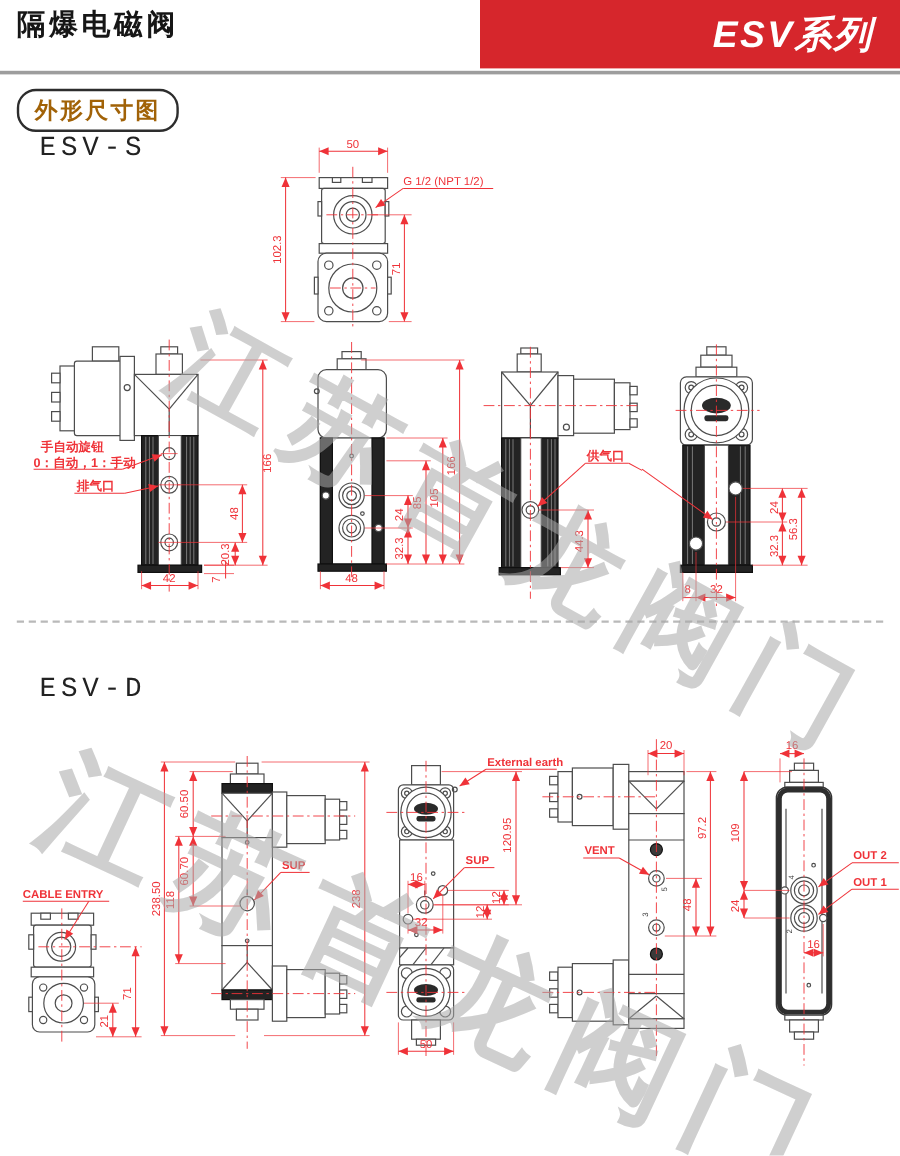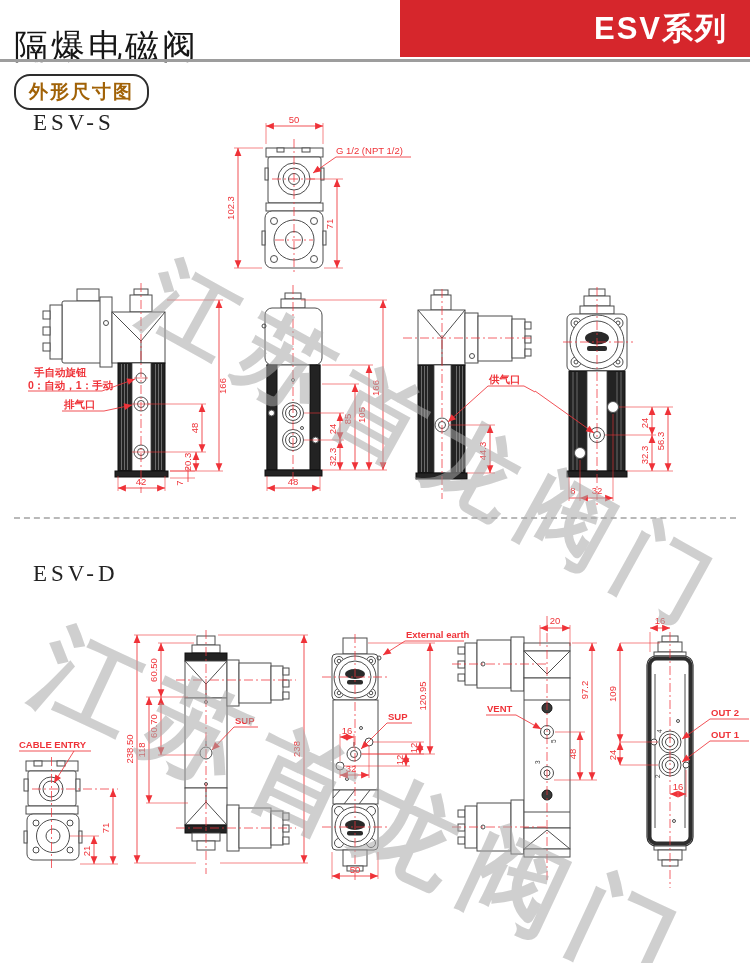--- a/index.html
+++ b/index.html
@@ -1,27 +1,27 @@
 <!DOCTYPE html>
 <html><head>
 <meta charset="utf-8">
 <style>
   html,body{margin:0;padding:0;}
   body{width:750px;height:963px;background:#fff;position:relative;overflow:hidden;
        font-family:"Liberation Sans",sans-serif;}
   
-  .page-title{position:absolute;left:14px;top:24px;font-size:34px;font-weight:normal;
+  .page-title{position:absolute;left:14px;top:4px;font-size:24px;font-weight:bold;
               color:#161616;letter-spacing:3px;}
   .series-banner{position:absolute;left:400px;top:0;width:350px;height:57px;background:#d6262c;
               color:#fff;font-size:31px;font-weight:bold;display:flex;align-items:center;
-              justify-content:flex-end;padding-right:22px;box-sizing:border-box;letter-spacing:2px;}
+              justify-content:flex-end;padding-right:22px;box-sizing:border-box;letter-spacing:2px;font-style:italic;}
   .header-rule{position:absolute;left:0;top:59px;width:750px;height:3px;background:#9d9d9d;}
   .section-pill{position:absolute;left:14px;top:74px;border:2px solid #2d2d2d;border-radius:16px;
               padding:3px 13px;font-size:19px;font-weight:bold;color:#a16207;letter-spacing:2px;}
-  .model-label{position:absolute;font-family:Liberation Serif, serif;font-size:23px;
+  .model-label{position:absolute;font-family:Liberation Mono, monospace;font-size:23px;
               color:#222;letter-spacing:4px;}
   .model-esvs{left:33px;top:110px;}
   .model-esvd{left:33px;top:561px;}
   .section-divider{position:absolute;left:14px;top:517px;width:722px;border-top:2px dashed #b9b9b9;}
   .wm{position:absolute;color:rgba(168,168,168,0.55);font-size:92px;font-weight:bold;
       letter-spacing:16px;white-space:nowrap;pointer-events:none;z-index:50;}
   .wm1{left:180px;top:235px;transform:rotate(29deg);transform-origin:left top;}
   .wm2{left:70px;top:600px;transform:rotate(25deg);transform-origin:left top;font-size:102px;}
   
   svg.view{position:absolute;overflow:visible;}

